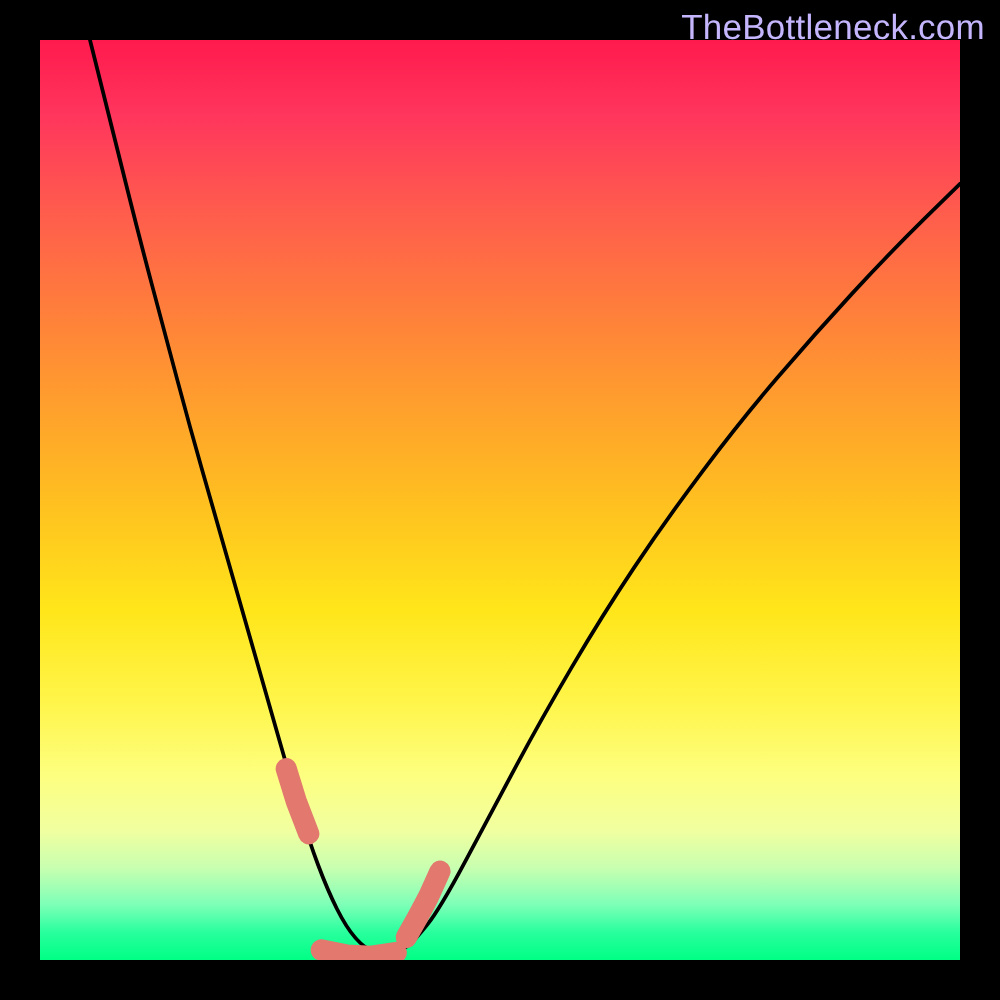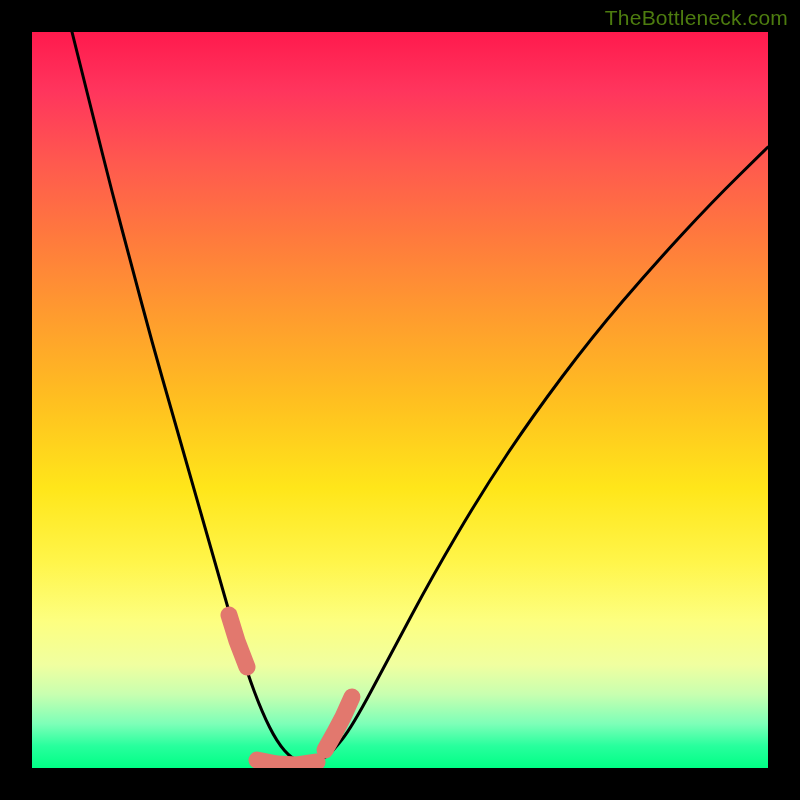--- a/index.html
+++ b/index.html
@@ -40,22 +40,22 @@
       #c8ffb0 90%,
       #7dffb8 94%,
       #28ff9d 97%,
       #00ff85 100%
     );
   }
   .watermark {
     position: absolute;
     top: 6px;
     right: 12px;
-    color: #4d7c0f;
-    font-size: 21px;
+    color: #c4b5fd;
+    font-size: 28px;
     font-weight: 500;
     letter-spacing: 0.2px;
     z-index: 10;
   }
   svg.curve {
     position: absolute;
     left: 0;
     top: 0;
     width: 736px;
     height: 736px;

